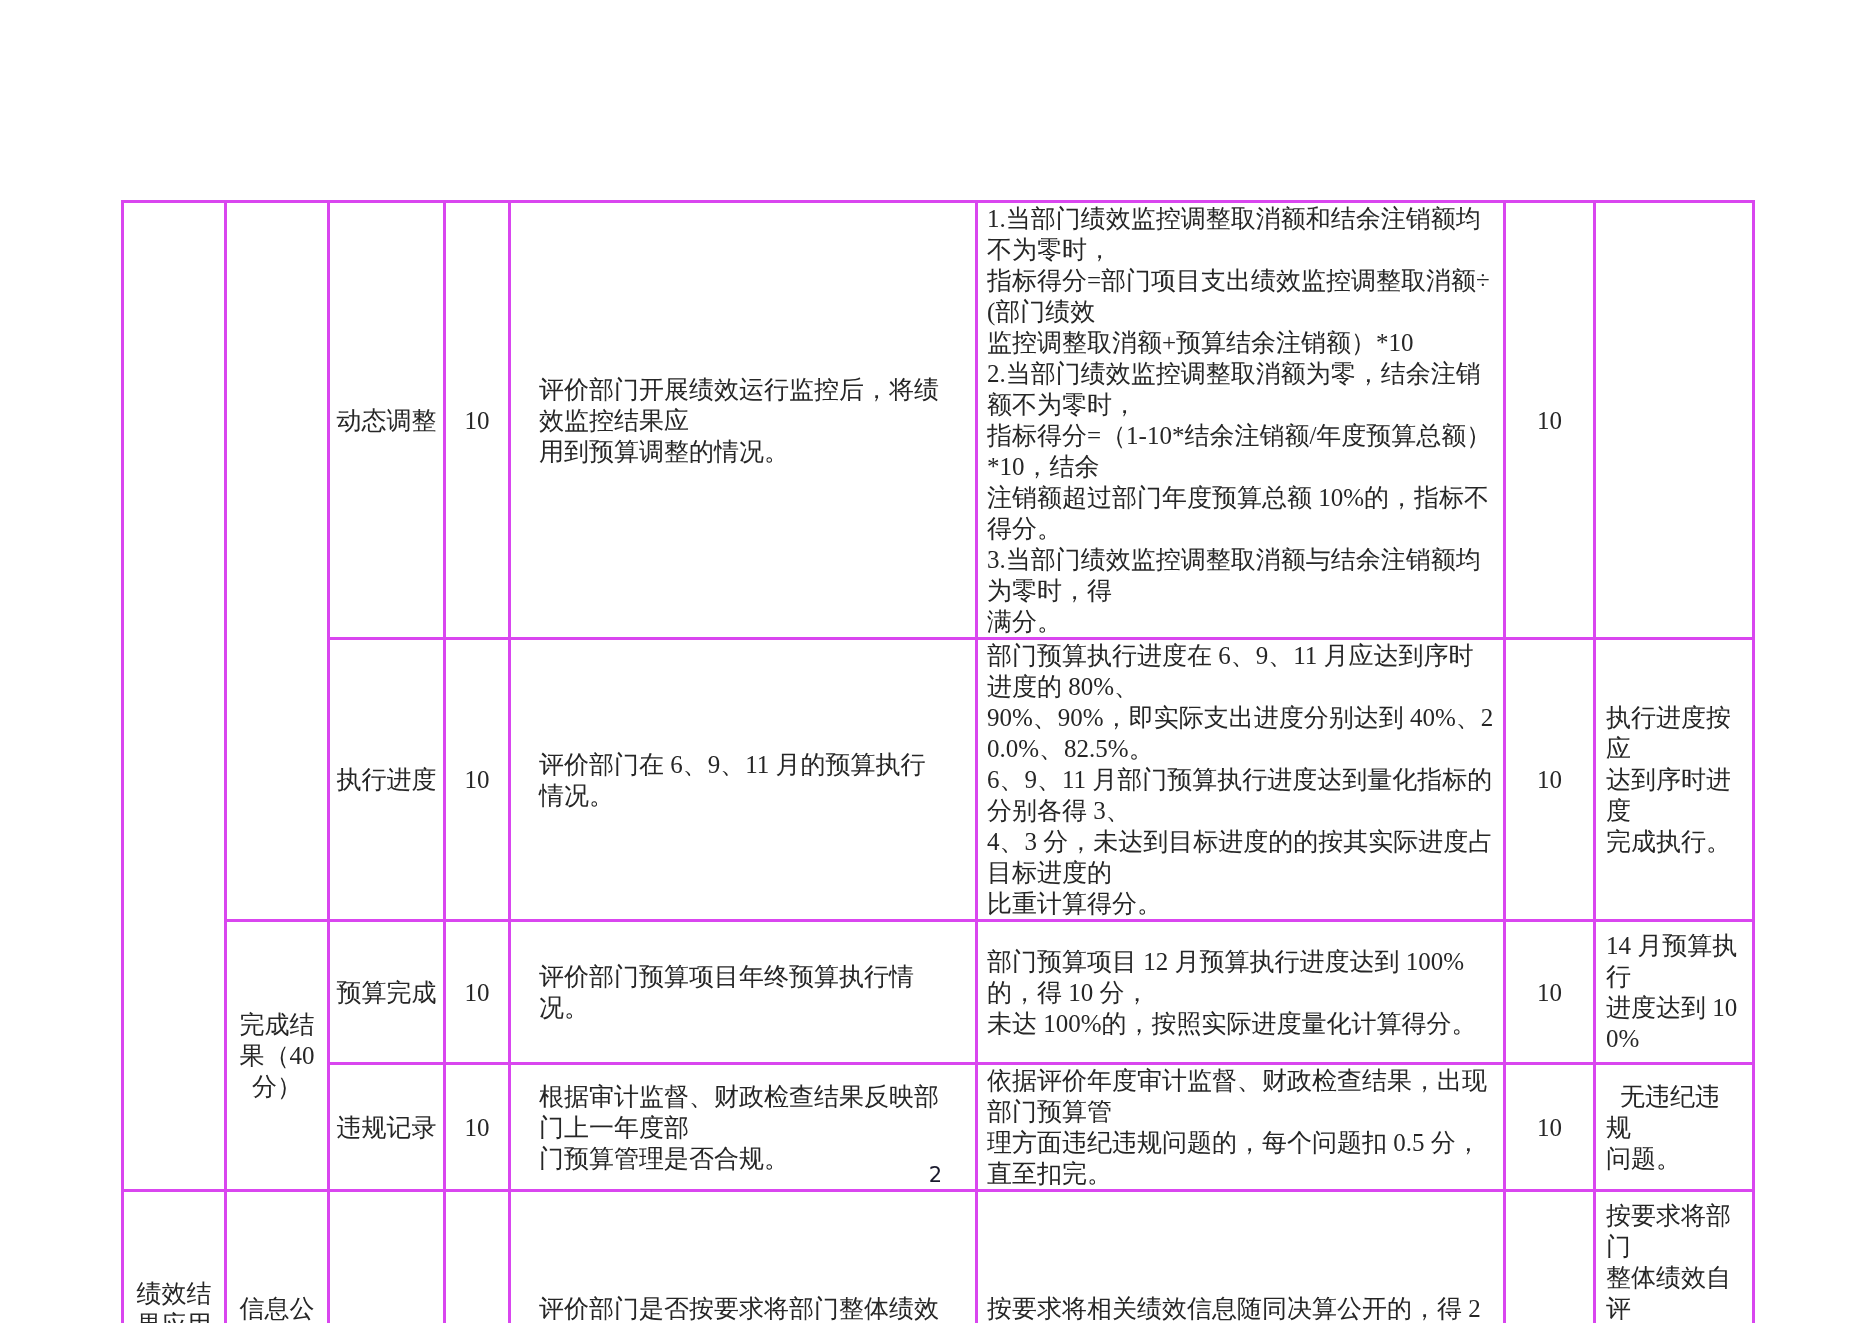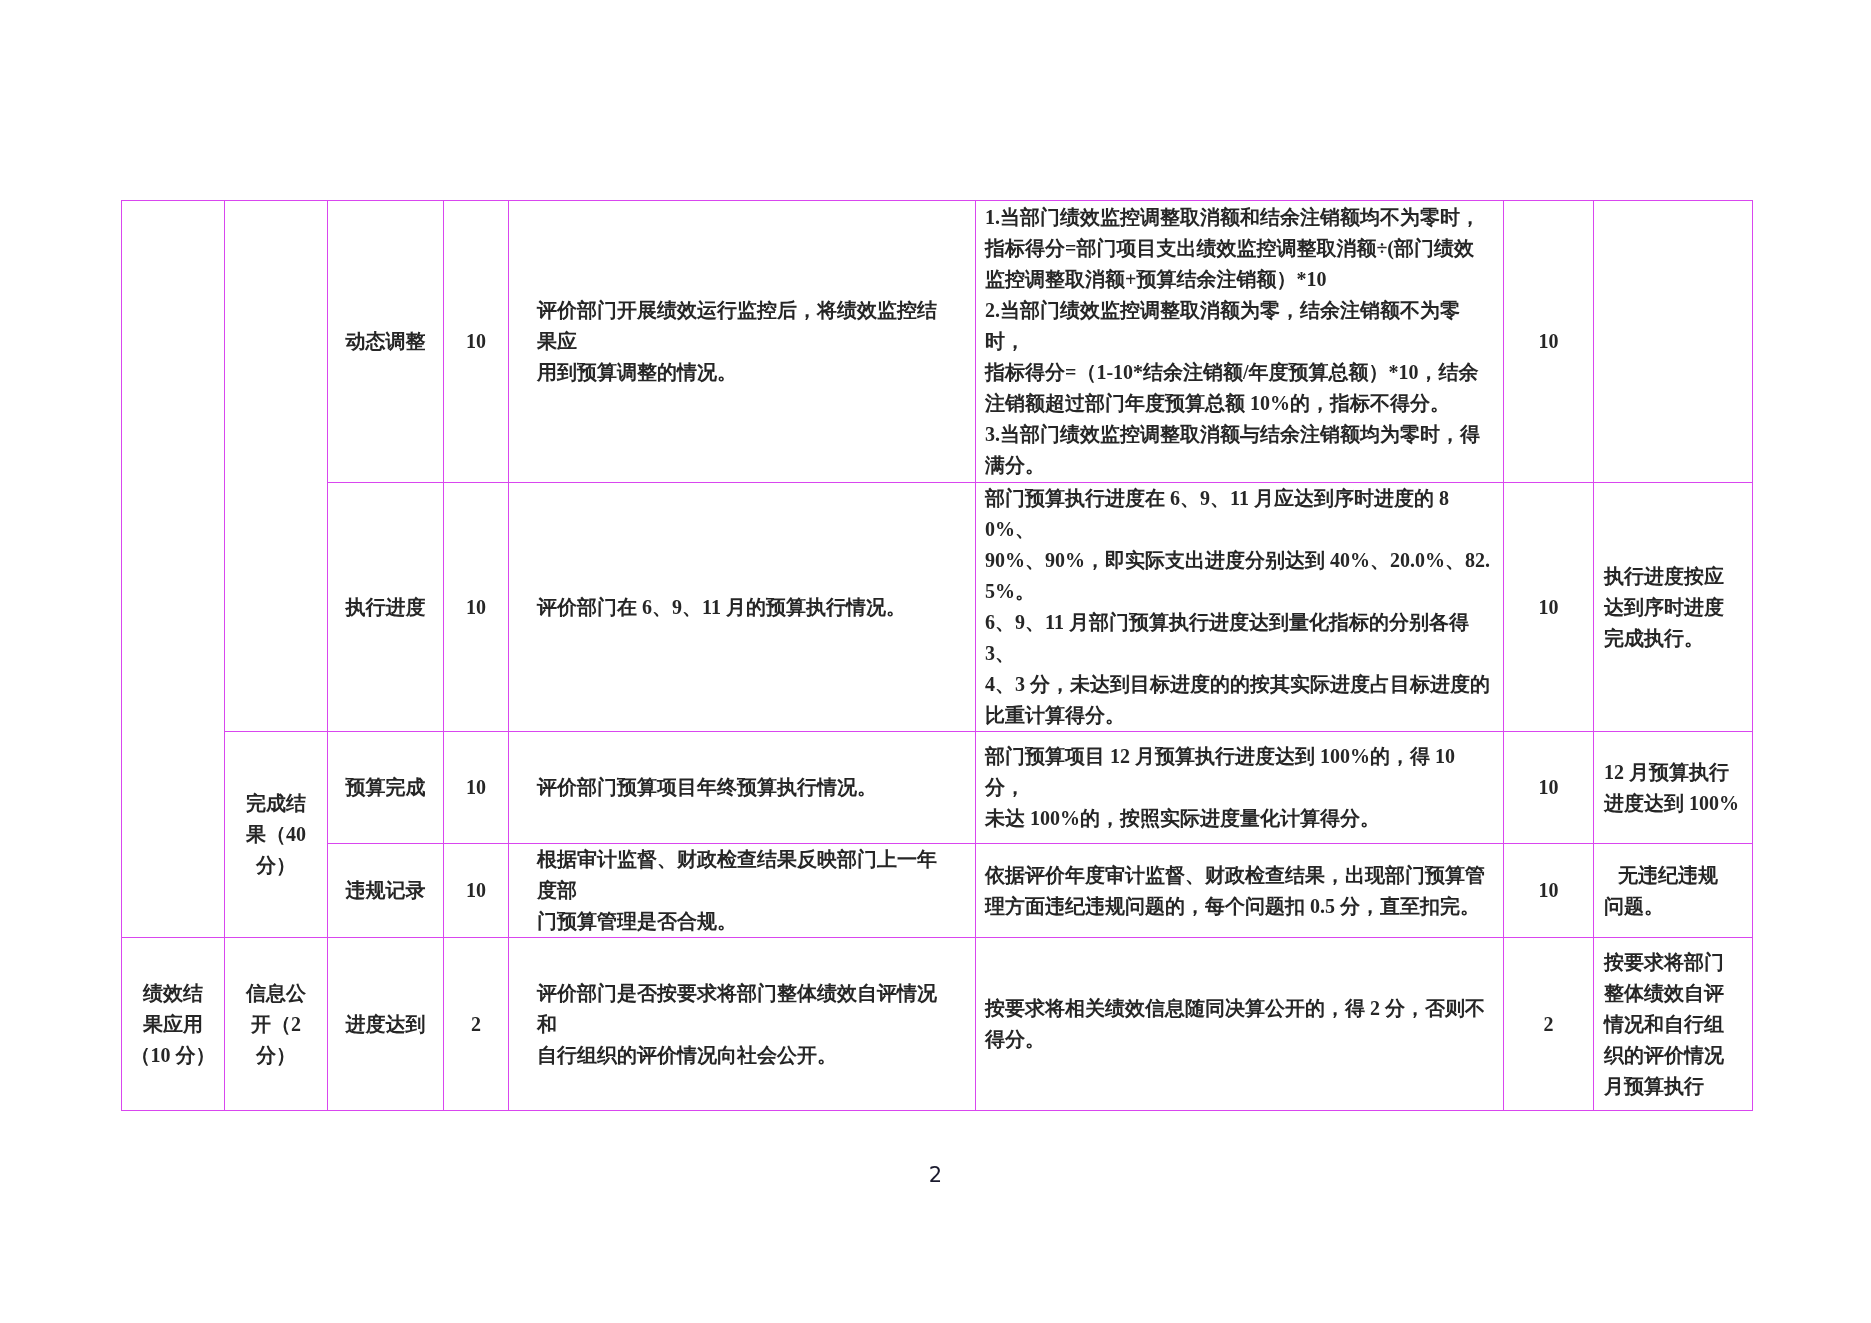--- a/index.html
+++ b/index.html
@@ -18,33 +18,32 @@
   }
   table.score-table {
     position: absolute;
     left: 121px;
     top: 200px;
     width: 1631px;
     border-collapse: collapse;
     table-layout: fixed;
   }
   table.score-table td {
-    border: 1px solid #d946ef;
+    border: 3px solid #d946ef;
     vertical-align: middle;
-    font-size: 20px;
+    font-size: 25px;
     line-height: 31px;
     white-space: pre-line;
     word-break: break-all;
     overflow: hidden;
-    font-weight: bold;
   }
   td.center { text-align: center; padding: 0 4px; border-radius: 22px; }
   td.desc   { text-align: left; padding: 0 28px; }
   td.crit   { text-align: left; padding: 0 9px; }
-  td.note   { text-align: left; padding: 0 10px; }
+  td.note   { text-align: left; padding: 8px 10px; }
   td.note-indent { text-indent: 14px; }
   .page-number {
     position: absolute;
     left: 0;
     right: 0;
     top: 1163px;
     text-align: center;
     font-family: "DejaVu Sans", "Liberation Sans", sans-serif;
     font-size: 21px;
     color: #1a1a2e;
@@ -102,21 +101,21 @@
       <tr style="height:112px;">
         <td class="center" rowspan="2">完成结
 果（40
 分）</td>
         <td class="center">预算完成</td>
         <td class="center">10</td>
         <td class="desc">评价部门预算项目年终预算执行情况。</td>
         <td class="crit">部门预算项目 12 月预算执行进度达到 100%的，得 10 分，
 未达 100%的，按照实际进度量化计算得分。</td>
         <td class="center">10</td>
-        <td class="note">12 月预算执行
+        <td class="note">14 月预算执行
 进度达到 100%</td>
       </tr>
       <tr style="height:90px;">
         <td class="center">违规记录</td>
         <td class="center">10</td>
         <td class="desc">根据审计监督、财政检查结果反映部门上一年度部
 门预算管理是否合规。</td>
         <td class="crit">依据评价年度审计监督、财政检查结果，出现部门预算管
 理方面违纪违规问题的，每个问题扣 0.5 分，直至扣完。</td>
         <td class="center">10</td>

